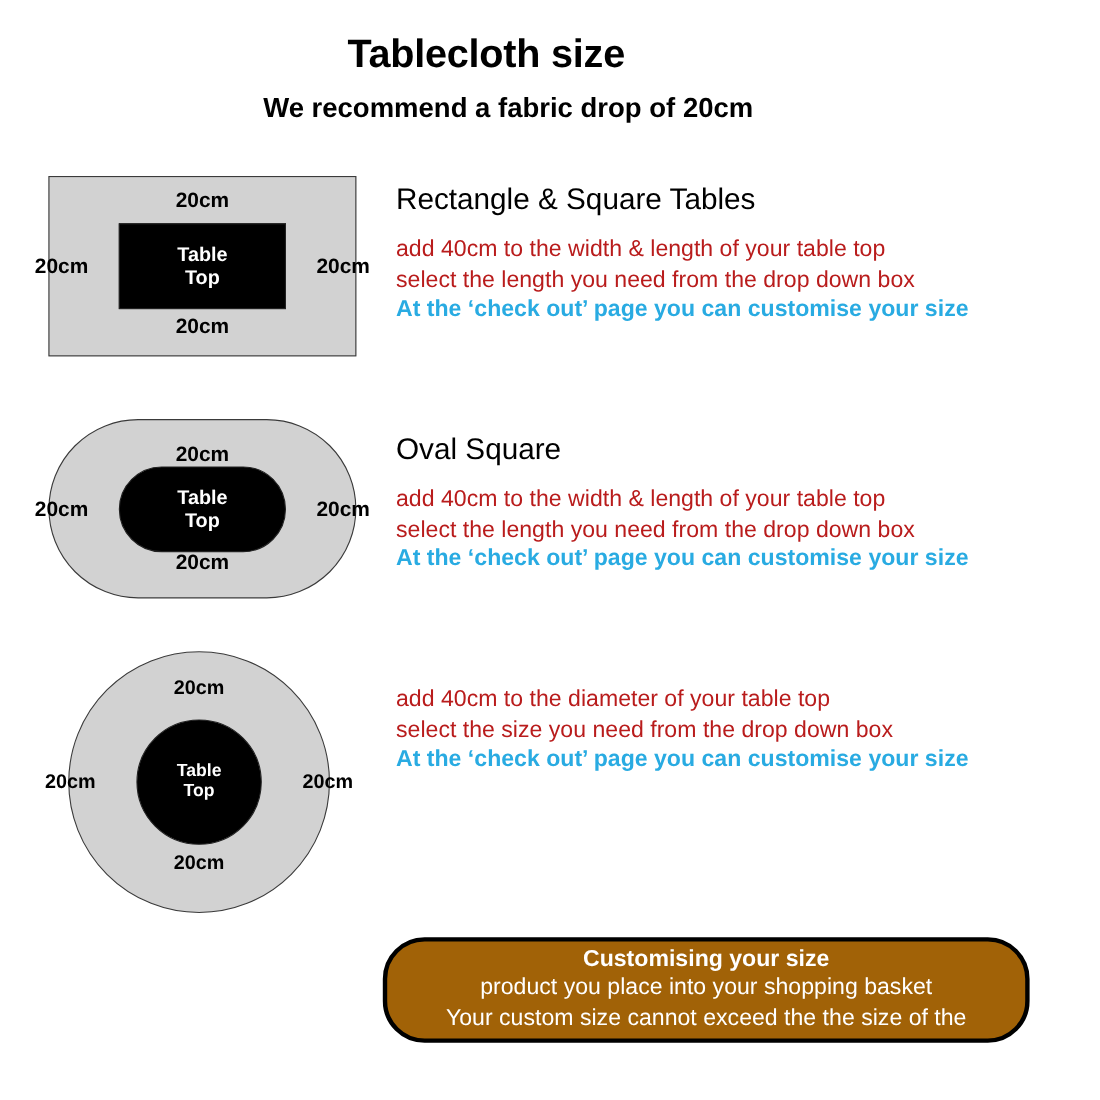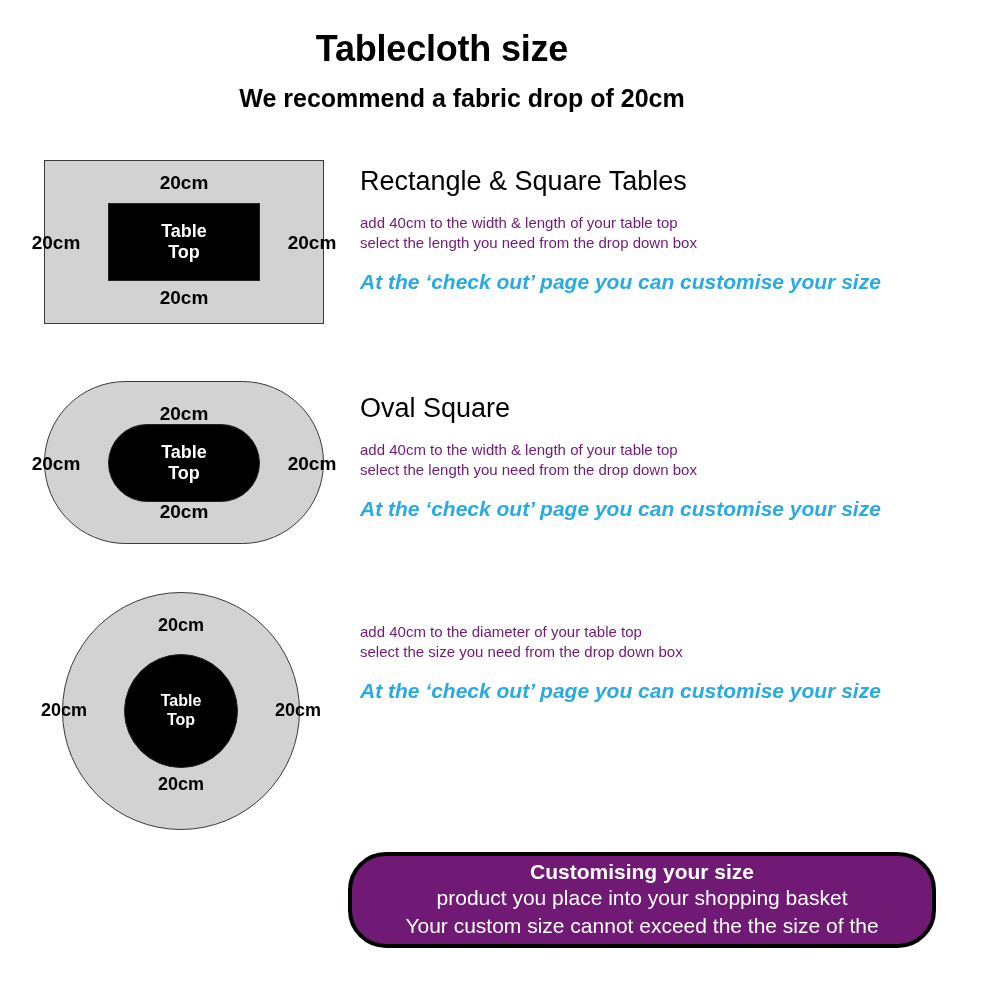--- a/index.html
+++ b/index.html
@@ -113,45 +113,43 @@
   
   .section-text { position: absolute; left: 360px; }
   .section-heading {
     font-size: 27px;
     font-weight: normal;
     color: #000000;
     margin: 0 0 18px 0;
     line-height: 1;
   }
   .section-line {
-    font-size: 15px;
-    color: #701a75;
+    font-size: 21px;
+    color: #b91c1c;
     line-height: 1.32;
   }
   .section-note {
     font-size: 21px;
-    font-style: italic;
     font-weight: bold;
     color: #29abe2;
-    margin-top: 16px;
     line-height: 1.2;
   }
 
   #rect-text  { top: 168px; }
   #oval-text  { top: 395px; }
   #round-text { top: 622px; }
 
   
   #callout {
     position: absolute;
     left: 348px;
     top: 852px;
     width: 588px;
     height: 96px;
-    background: #701a75;
+    background: #a16207;
     border: 4px solid #000000;
     border-radius: 38px;
     box-sizing: border-box;
     display: flex;
     flex-direction: column;
     align-items: center;
     justify-content: center;
     color: #ffffff;
     text-align: center;
   }

